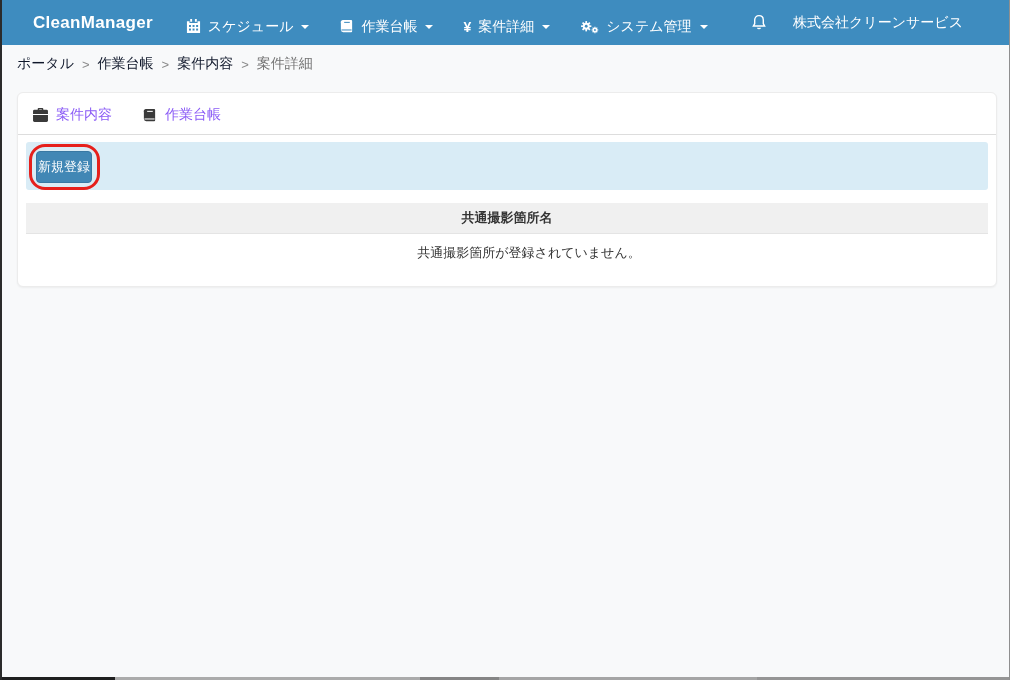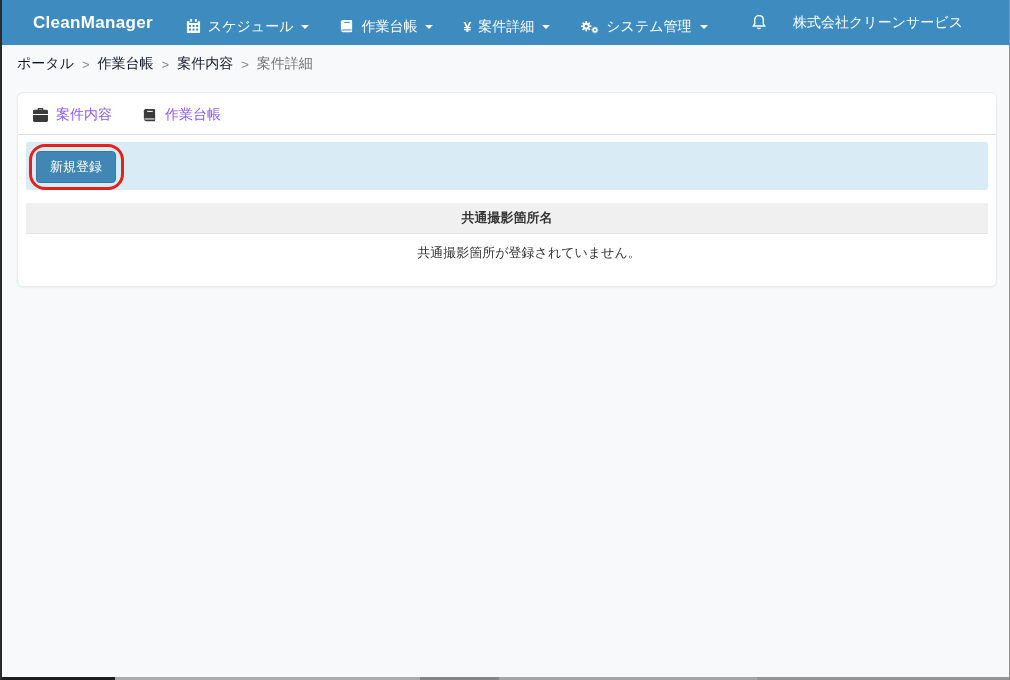--- a/index.html
+++ b/index.html
@@ -29,21 +29,21 @@
     box-shadow:0 1px 2px rgba(0,0,0,.05);}
   .tabbar{display:flex;border-bottom:1px solid #ddd;height:42px;box-sizing:border-box;}
   .tab{display:flex;align-items:center;gap:8px;padding:0 15px;font-size:14px;color:#8b5cf6;
     border-top:3px solid transparent;cursor:pointer;box-sizing:border-box;}
   .tab.active{background:#fff;border-left:1px solid #ddd;border-right:1px solid #ddd;
     border-top:3px solid #3a8cc6;height:42px;margin-bottom:-1px;position:relative;z-index:2;
     border-radius:0;}
   .card-body{padding:7px 8px 0 8px;}
   .alert{background:#d9ecf6;border-radius:3px;padding:9px 10px;height:48px;box-sizing:border-box;}
   .btn-wrap{position:relative;display:inline-block;}
-  .btn-new{background:#4187b5;color:#fff;font-size:13px;padding:7px 13px;border:1px solid #3878a3;
+  .btn-new{background:#4187b5;color:#fff;font-size:13px;padding:7px 1px;border:1px solid #3878a3;
     border-radius:4px;cursor:pointer;font-family:inherit;line-height:1.2;}
   .annotation{position:absolute;left:-7px;top:-7px;right:-8px;bottom:-7px;
     border:3px solid #e6201c;border-radius:16px;pointer-events:none;}
   .table{margin-top:13px;font-size:13px;color:#333;text-align:center;}
   .thead{background:#f0f0f0;font-weight:bold;padding:6px 8px;border-bottom:1px solid #e4e4e4;}
   .trow{padding:10px 8px;background:#fff;margin-left:44px;}
   
   .bottom-strip{position:absolute;left:0;right:0;bottom:0;height:3px;
     background:linear-gradient(to right,#1f1f1f 0,#1f1f1f 113px,#ababab 113px,#ababab 418px,
       #858585 418px,#858585 497px,#a5a5a5 497px,#a5a5a5 755px,#959595 755px,#959595 100%);}

